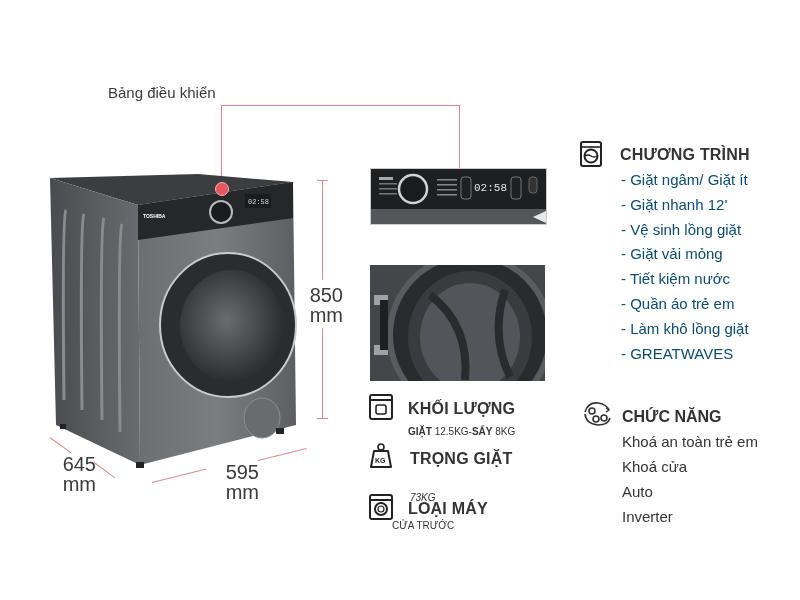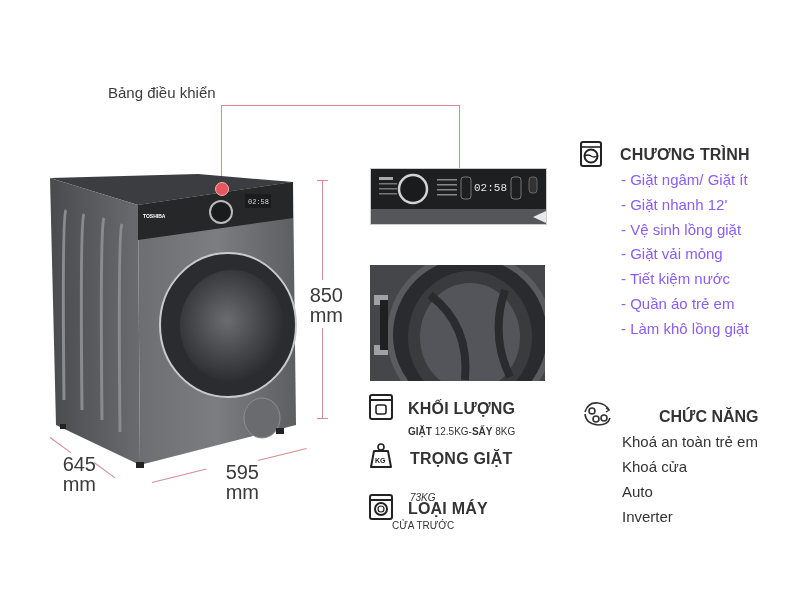--- a/index.html
+++ b/index.html
@@ -20,21 +20,21 @@
 
   
   .panel-img { left:370px; top:168px; width:175px; height:55px; border:1px solid #ccc; background:#2a2b2e; overflow:hidden; }
   .drum-img { left:370px; top:265px; width:175px; height:116px; background:#3b3c3f; overflow:hidden; }
 
   
   .spec-title { font-size:16px; font-weight:bold; color:#333; letter-spacing:0.2px; }
   .spec-val { font-size:10px; color:#333; }
   .spec-val b { font-weight:bold; }
 
-  .list { font-size:15px; color:#8b5cf6; line-height:24.8px; }
+  .list { font-size:15px; color:#0c4a6e; line-height:24.8px; }
   .feat-title { font-size:16px; font-weight:bold; color:#333; }
   .feat-list { font-size:15px; color:#333; line-height:25px; }
 </style>
 </head>
 <body>
 
 <div class="abs txt callout-label">Bảng điều khiển</div>
 <div class="abs callout-line" style="left:221px; top:105px; width:1px; height:82px;"></div>
 <div class="abs callout-line" style="left:221px; top:105px; width:239px; height:1px;"></div>
 <div class="abs callout-line" style="left:459px; top:105px; width:1px; height:80px;"></div>
@@ -191,31 +191,32 @@
 </div>
 <div class="abs txt spec-title" style="left:620px; top:146px;">CHƯƠNG TRÌNH</div>
 <div class="abs list" style="left:621px; top:168px;">
   <div class="txt">- Giặt ngâm/ Giặt ít</div>
   <div class="txt">- Giặt nhanh 12'</div>
   <div class="txt">- Vệ sinh lồng giặt</div>
   <div class="txt">- Giặt vải mỏng</div>
   <div class="txt">- Tiết kiệm nước</div>
   <div class="txt">- Quần áo trẻ em</div>
   <div class="txt">- Làm khô lồng giặt</div>
+  <div class="txt">- GREATWAVES</div>
 </div>
 
 <div class="abs" style="left:582px; top:400px; width:30px; height:28px;">
   <svg width="30" height="28" viewBox="0 0 30 28">
       <path d="M3 12 Q6 2 16 3 Q24 4 27 10" fill="none" stroke="#333" stroke-width="1.6"></path>
       <path d="M24 8 L27 10 L24 12" fill="none" stroke="#333" stroke-width="1.4"></path>
       <path d="M3 14 Q4 24 16 25 Q26 25 28 18" fill="none" stroke="#333" stroke-width="1.6"></path>
       <circle cx="10" cy="11" r="3" fill="none" stroke="#333" stroke-width="1.6"></circle>
       <circle cx="14" cy="19" r="3" fill="none" stroke="#333" stroke-width="1.6"></circle>
       <circle cx="22" cy="18" r="3" fill="none" stroke="#333" stroke-width="1.6"></circle>
     </svg>
 </div>
-<div class="abs txt feat-title" style="left:622px; top:408px;margin-left:37px;">CHỨC NĂNG</div>
+<div class="abs txt feat-title" style="left:622px; top:408px;">CHỨC NĂNG</div>
 <div class="abs feat-list" style="left:622px; top:429px;">
   <div class="txt">Khoá an toàn trẻ em</div>
   <div class="txt">Khoá cửa</div>
   <div class="txt">Auto</div>
   <div class="txt">Inverter</div>
 </div>
 
 </body></html>

